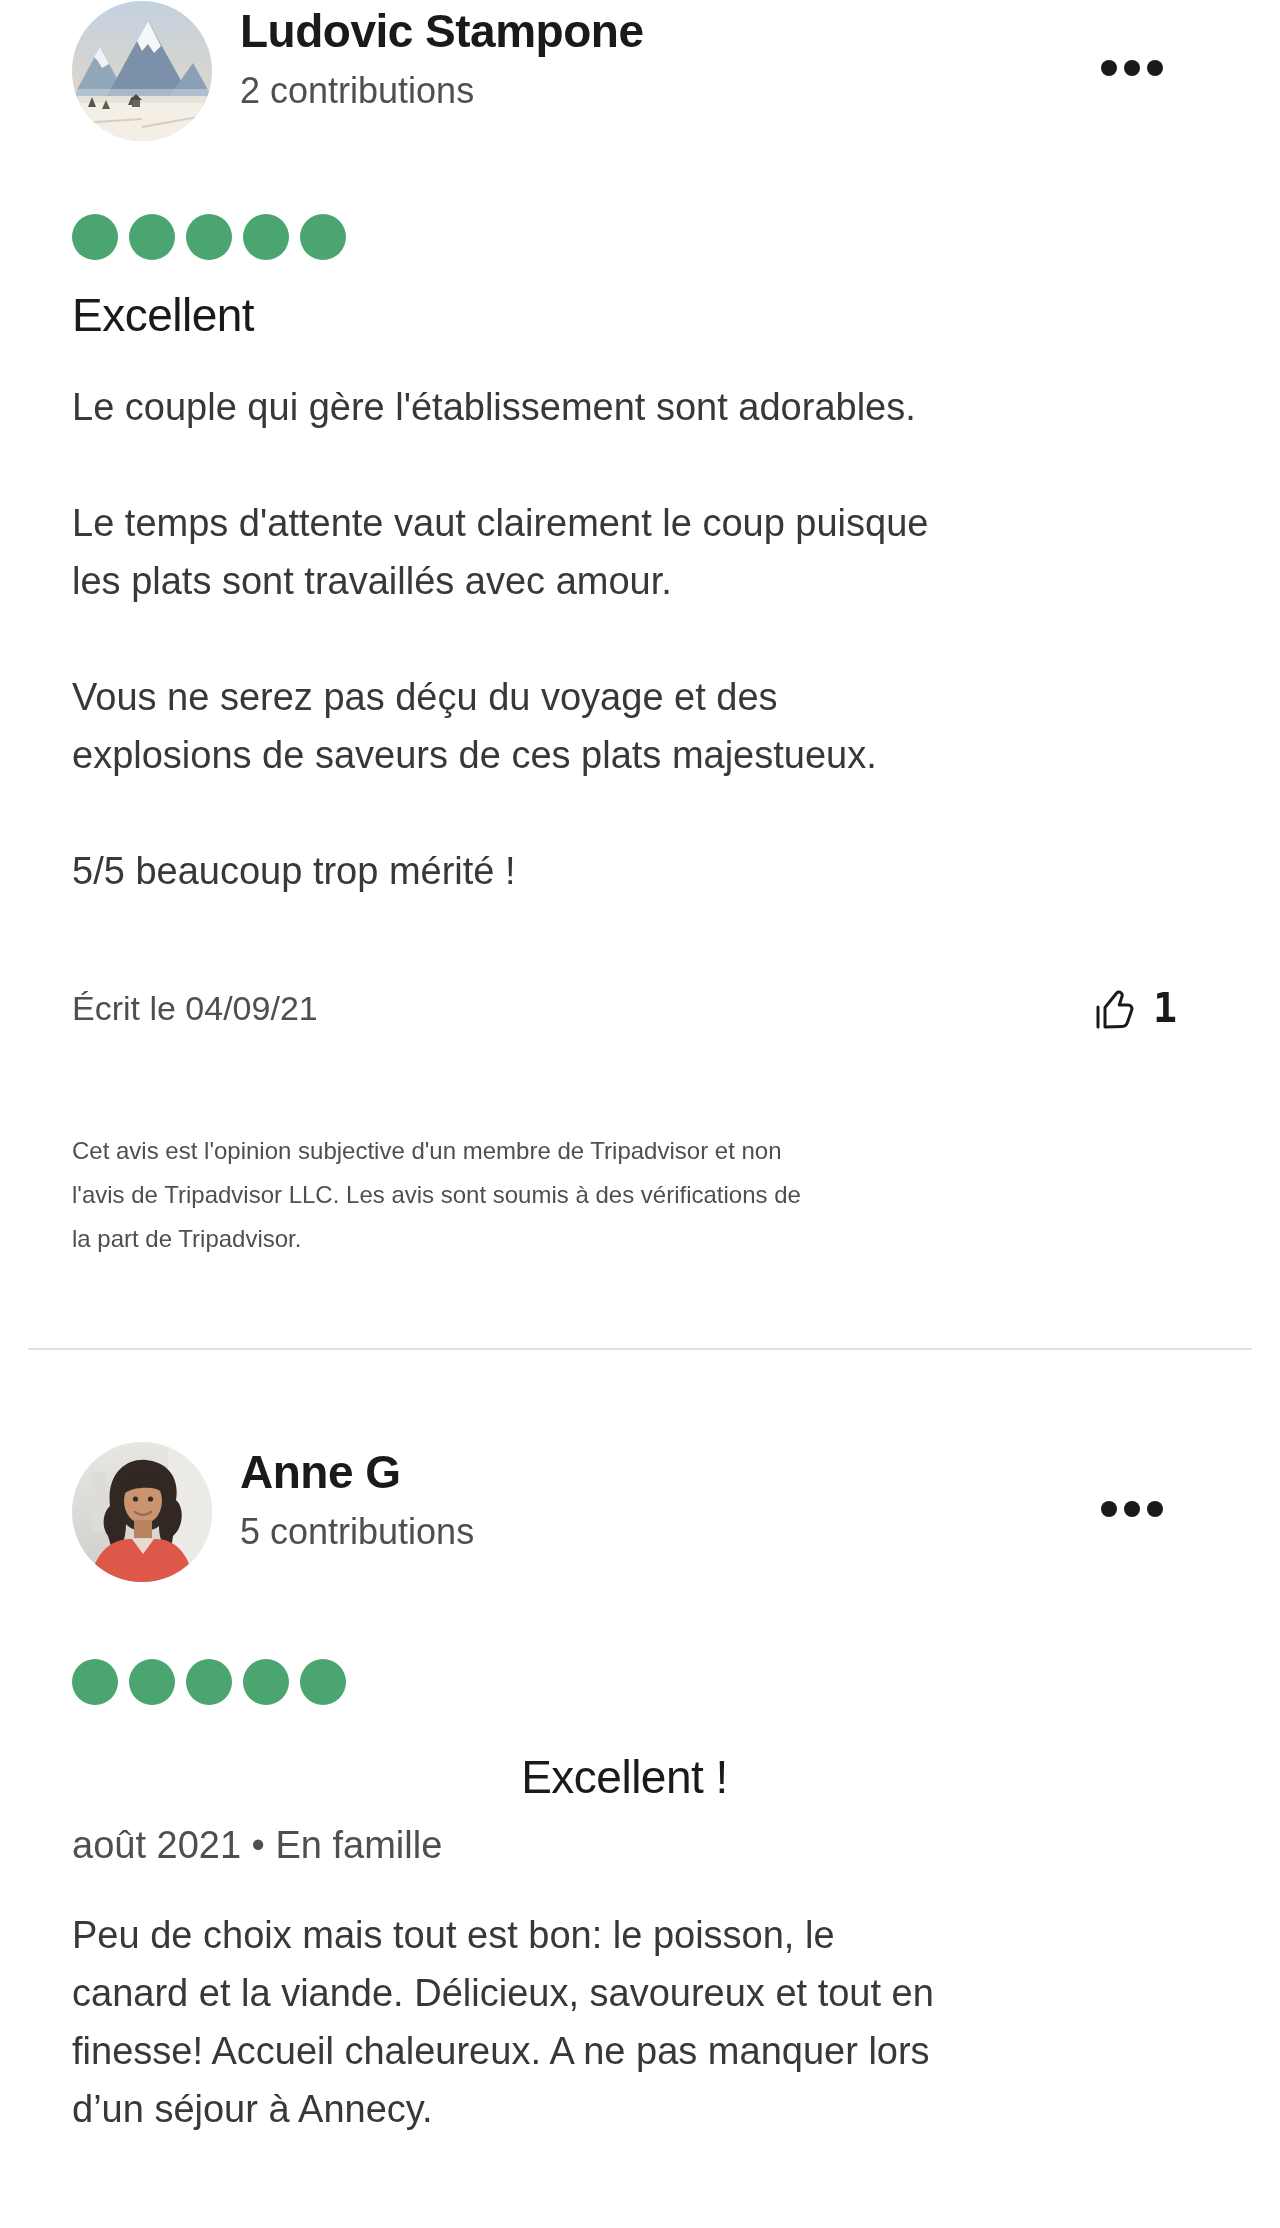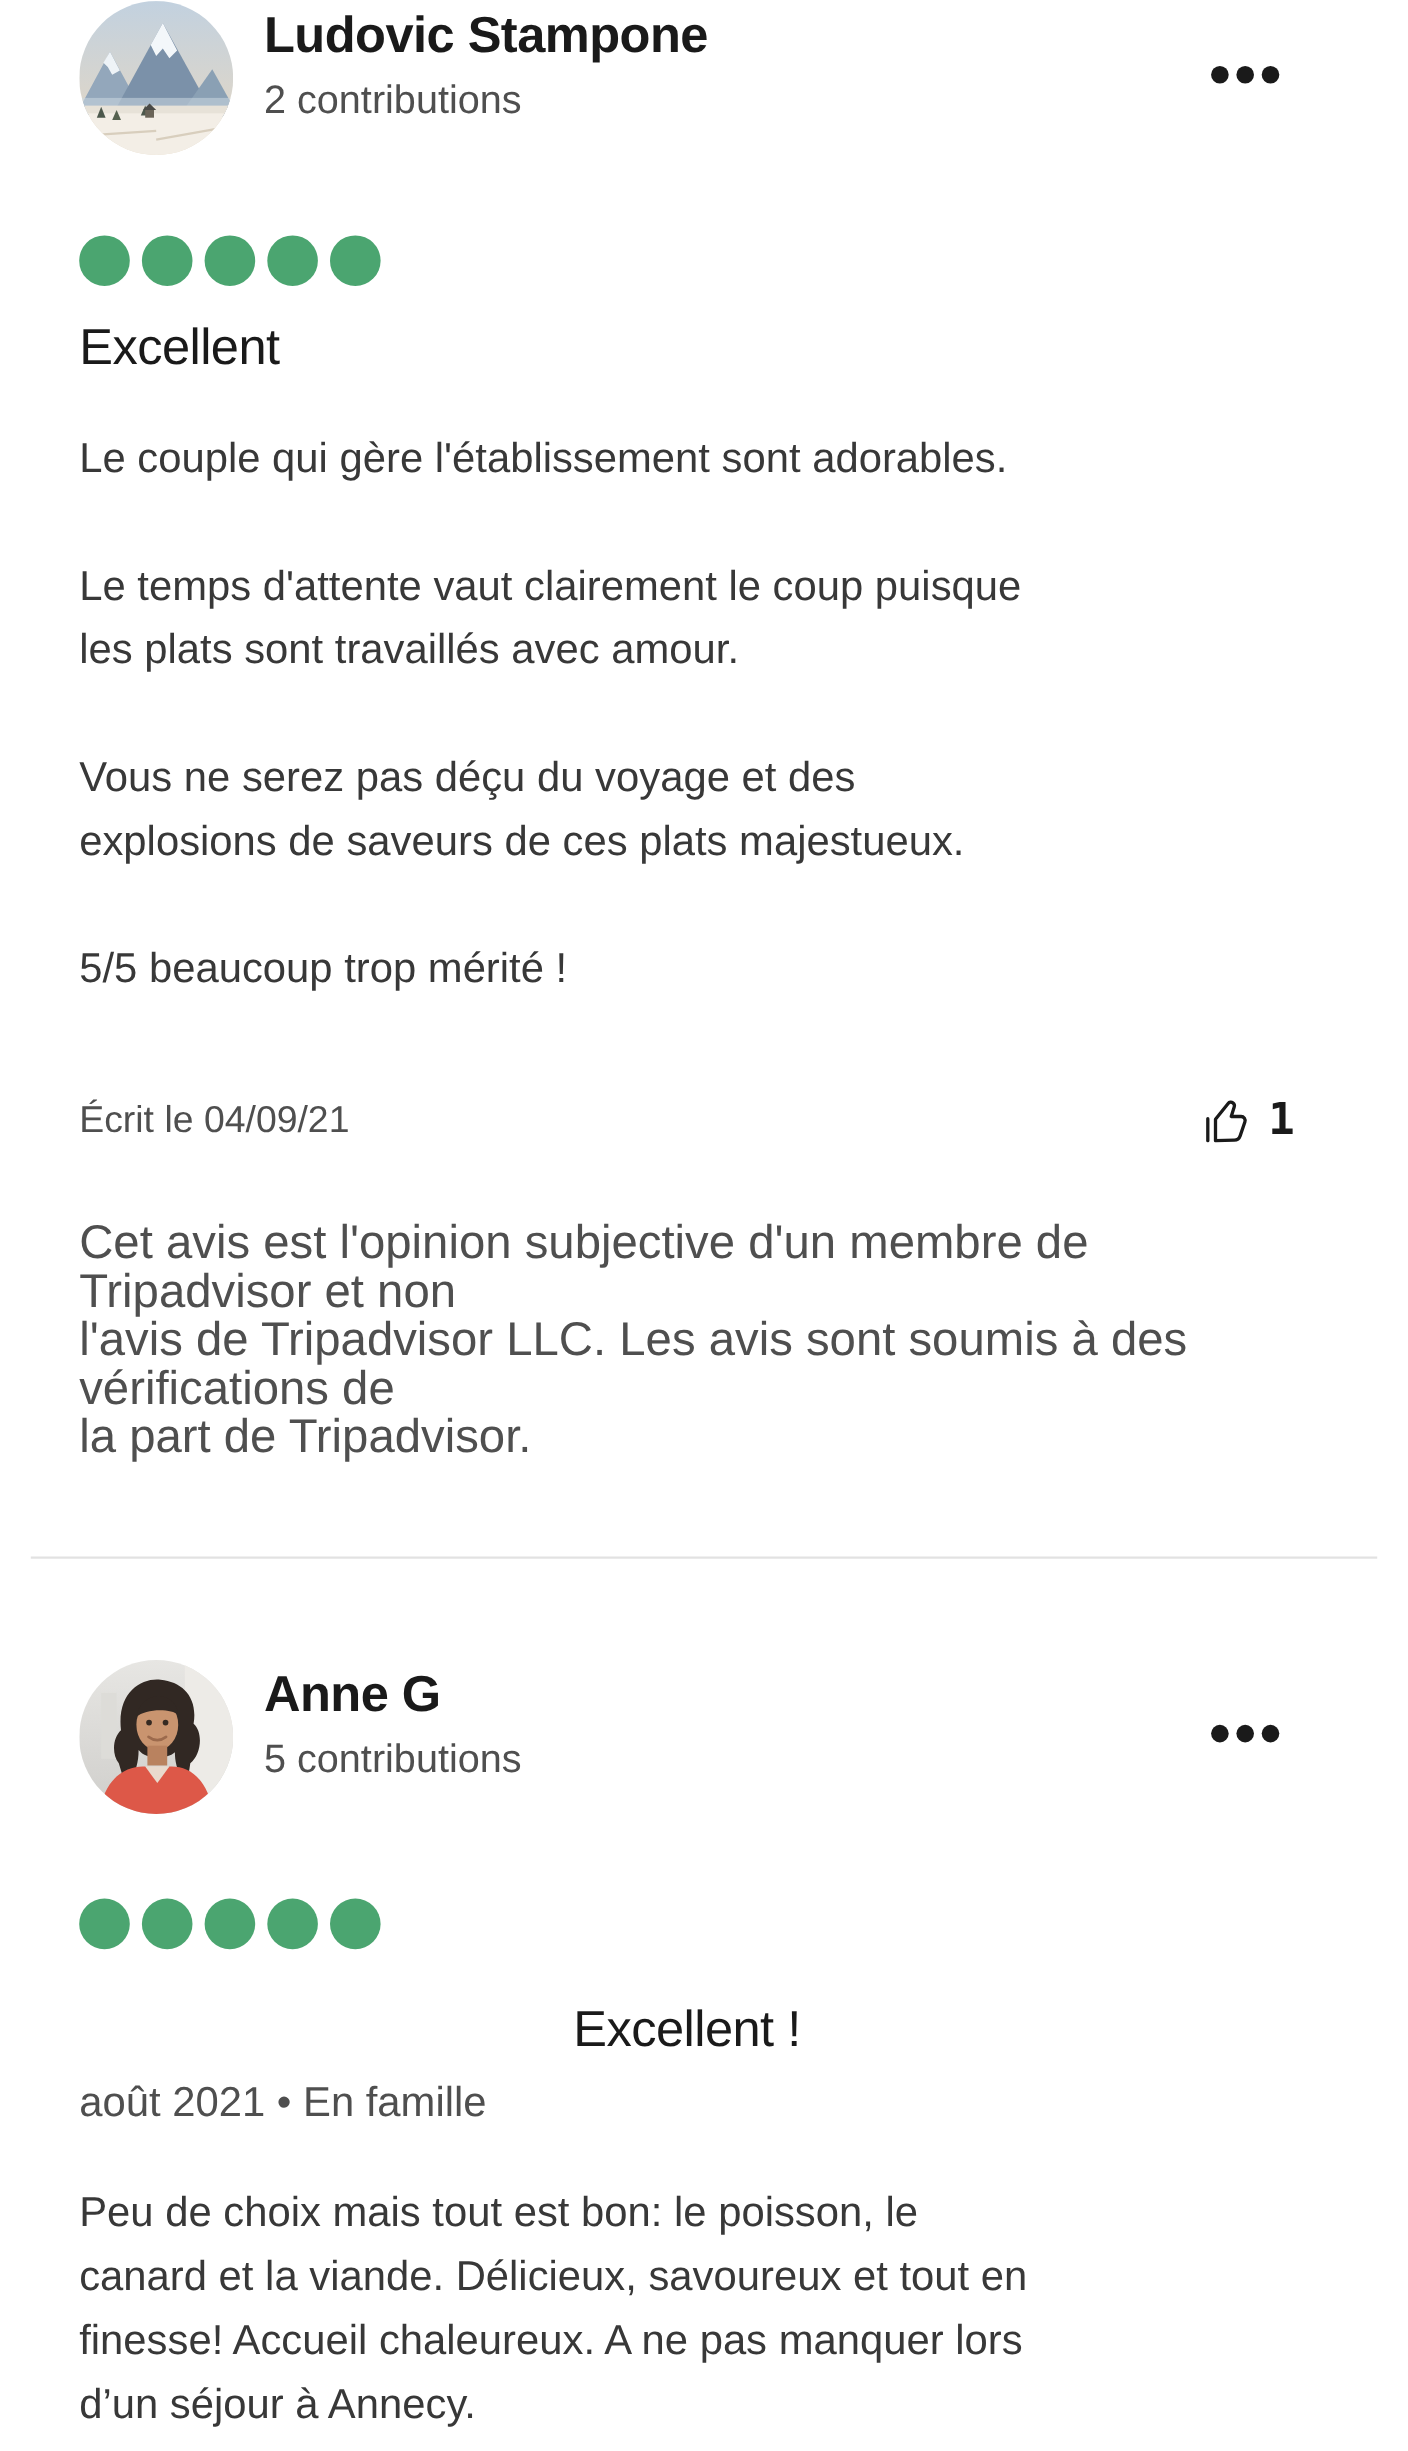--- a/index.html
+++ b/index.html
@@ -17,27 +17,27 @@
   .author-name{font-size:46px;font-weight:bold;line-height:1.12;color:var(--text-primary,#1a1a1a);letter-spacing:-0.5px;cursor:pointer;}
   .contributions{font-size:36px;color:var(--text-secondary,#4f4f4f);margin-top:12px;}
   .menu-btn{position:absolute;right:113px;top:56px;display:flex;gap:7px;background:none;border:none;padding:4px;cursor:pointer;}
   .dot{width:16px;height:16px;border-radius:50%;background:var(--text-primary,#111111);}
   .bubbles{display:flex;gap:11px;margin-top:73px;}
   .r2 .bubbles{margin-top:77px;}
   .bubble{width:46px;height:46px;border-radius:50%;background:var(--rating-bubble,#4ba570);}
   .review-title{font-size:46px;font-weight:normal;line-height:54px;margin-top:28px;letter-spacing:-0.5px;}
   .r2 .review-title{margin-top:45px;text-align:center;}
   .date-line{font-size:38px;line-height:50px;color:var(--text-secondary,#4f4f4f);margin-top:16px;}
-  .body-text{font-size:38px;line-height:58px;color:var(--text-body,#383838);margin-top:46px;white-space:pre-line;max-width:1105px;}
+  .body-text{font-size:38px;line-height:58px;color:var(--text-body,#383838);margin-top:36px;white-space:pre-line;max-width:1105px;}
   .meta-row{display:flex;justify-content:space-between;align-items:center;margin-top:86px;height:44px;gap:16px;}
   .written{font-size:34px;color:var(--text-secondary,#4f4f4f);}
   .helpful-btn{display:flex;align-items:center;gap:16px;background:none;border:none;padding:0;cursor:pointer;}
   .helpful-btn svg{display:block;}
   .helpful-count{font-size:40px;font-weight:bold;color:var(--text-primary,#1a1a1a);font-family:"DejaVu Sans Mono","Liberation Mono",monospace;}
-  .disclaimer{font-size:43px;line-height:44px;color:var(--text-secondary,#4f4f4f);margin-top:68px;white-space:pre-line;max-width:1110px;}
+  .disclaimer{font-size:24px;line-height:44px;color:var(--text-secondary,#4f4f4f);margin-top:99px;white-space:pre-line;max-width:1110px;}
   .divider{border:none;border-top:2px solid var(--divider,#e2e2e2);margin:87px 28px 91px 28px;}
 </style>
 </head>
 <body>
 
 <section class="review r1">
   <div class="review-header">
     <div class="avatar">
       <svg viewBox="0 0 140 140" aria-hidden="true">
         <defs>

